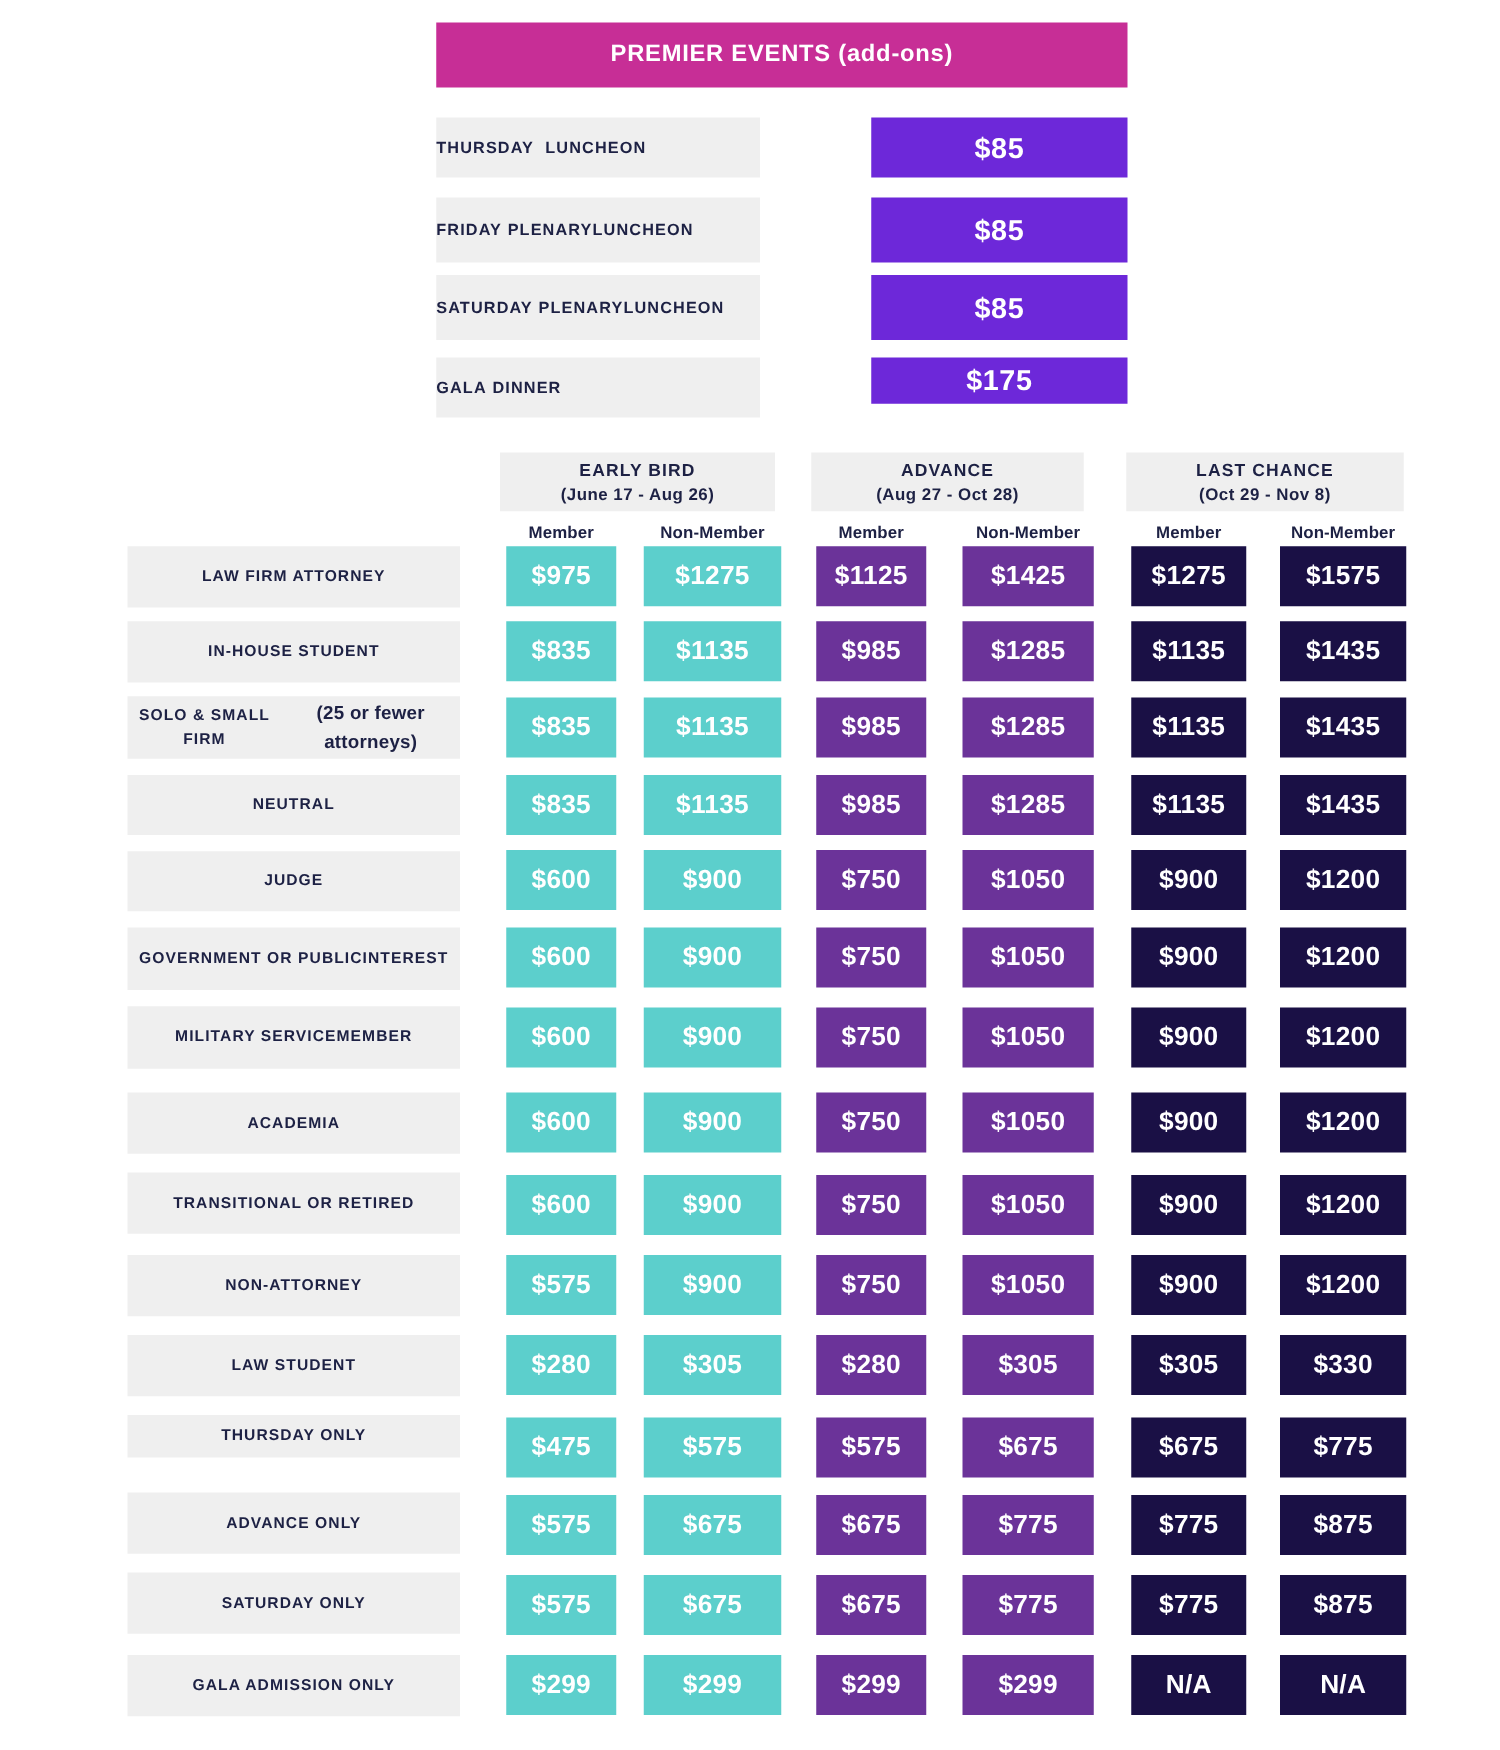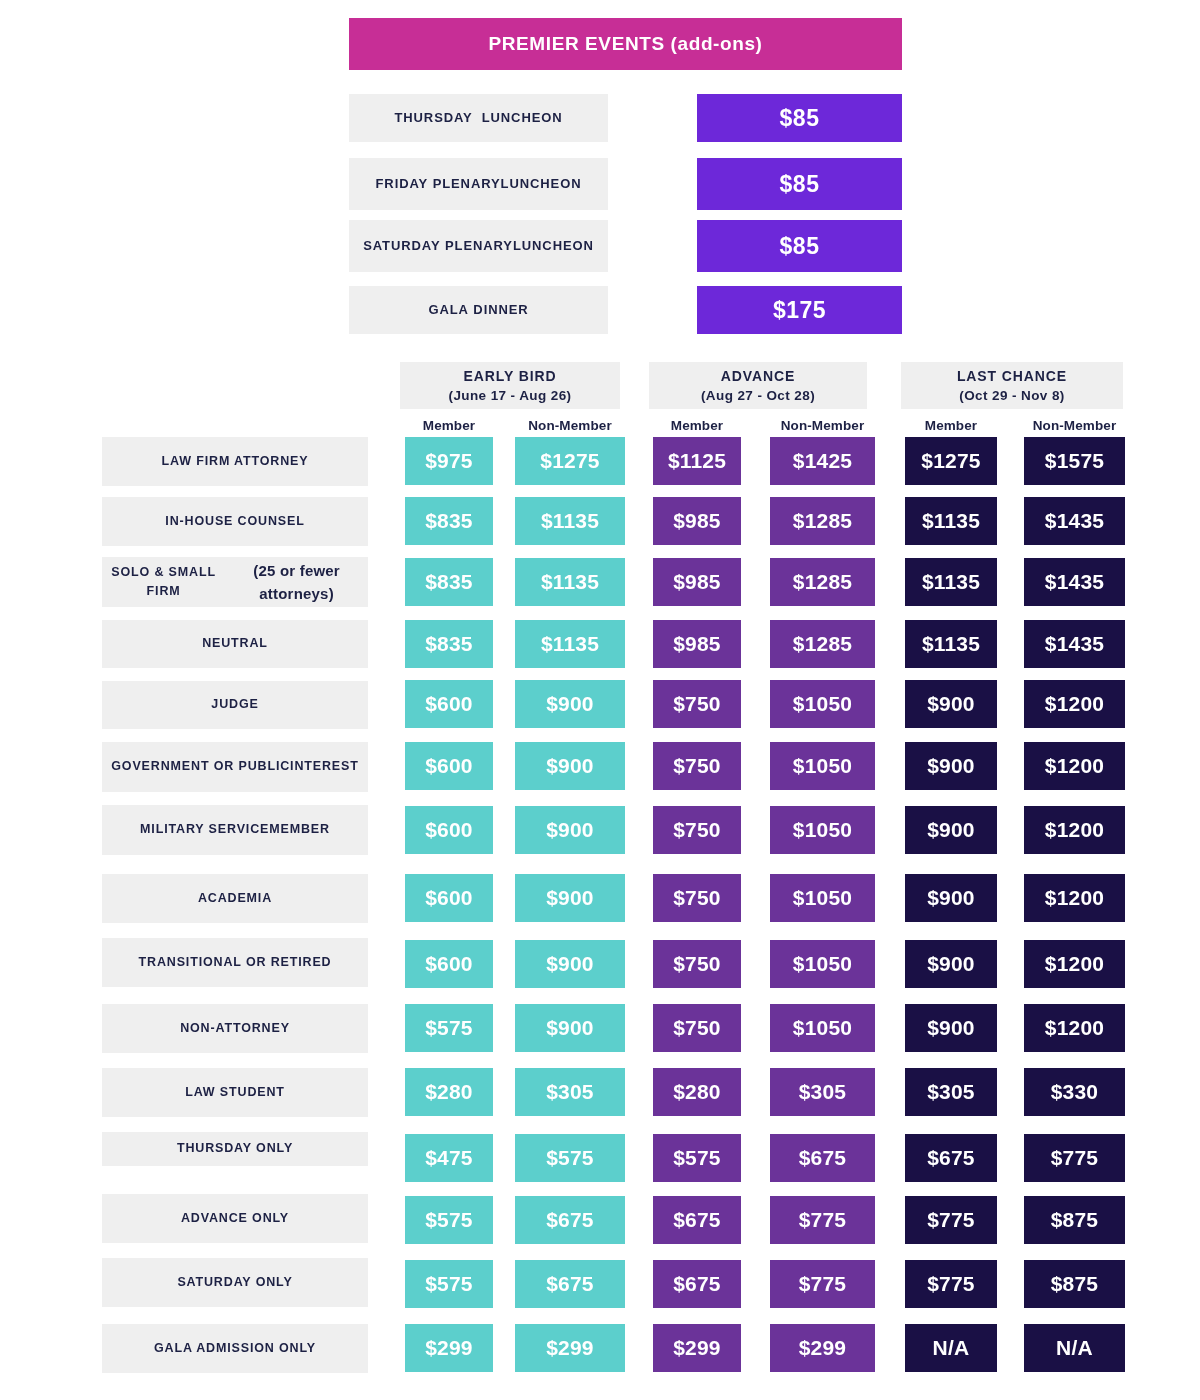--- a/index.html
+++ b/index.html
@@ -21,21 +21,21 @@
     display: flex; align-items: center; justify-content: center;
     font-size: 19px; font-weight: bold;
     letter-spacing: 0.6px;
   }
   .premier-label {
     position: absolute;
     left: 349px;
     width: 259px;
     background: #efefef;
     color: #1d2144;
-    display: flex; align-items: center; justify-content: center; text-align: center;
+    display: flex; align-items: center; justify-content: flex-start; text-align: center;
     font-size: 13px; font-weight: bold; letter-spacing: 0.9px;
     line-height: 1.55;
   }
   .premier-price {
     position: absolute;
     left: 697px;
     width: 205px;
     background: #6d28d9;
     color: #ffffff;
     display: flex; align-items: center; justify-content: center;
@@ -113,21 +113,21 @@
     <div class="premier-price" style="top: 158px; height: 52px;">$85</div>
     <div class="premier-label" style="top: 220px; height: 52px;">
       <span>SATURDAY&nbsp;PLENARY</span>
       <br>
       <span>LUNCHEON</span>
     </div>
     <div class="premier-price" style="top: 220px; height: 52px;">$85</div>
     <div class="premier-label" style="top: 286px; height: 48px;">
       <span>GALA&nbsp;DINNER</span>
     </div>
-    <div class="premier-price" style="top: 286px; height: 48px;">$175</div>
+    <div class="premier-price" style="top: 286px; height: 37px;">$175</div>
   </div>
 
 <div id="rate-grid">
   <div id="group-headers">
       <div class="group-header" style="left: 400px; width: 220px;">
         <div>EARLY BIRD</div>
         <div class="sub">(June 17 - Aug 26)</div>
       </div>
       <div class="group-header" style="left: 649px; width: 218px;">
         <div>ADVANCE</div>
@@ -150,21 +150,21 @@
       <div class="row-label" style="top: 437px; height: 49px;">
         <span>LAW FIRM ATTORNEY</span>
       </div>
       <div class="price-cell tier-early" style="left: 405px; width: 88px; top: 437px;">$975</div>
       <div class="price-cell tier-early" style="left: 515px; width: 110px; top: 437px;">$1275</div>
       <div class="price-cell tier-advance" style="left: 653px; width: 88px; top: 437px;">$1125</div>
       <div class="price-cell tier-advance" style="left: 770px; width: 105px; top: 437px;">$1425</div>
       <div class="price-cell tier-last" style="left: 905px; width: 92px; top: 437px;">$1275</div>
       <div class="price-cell tier-last" style="left: 1024px; width: 101px; top: 437px;">$1575</div>
       <div class="row-label" style="top: 497px; height: 49px;">
-        <span>IN-HOUSE COUNSEL</span>
+        <span>IN-HOUSE STUDENT</span>
       </div>
       <div class="price-cell tier-early" style="left: 405px; width: 88px; top: 497px;">$835</div>
       <div class="price-cell tier-early" style="left: 515px; width: 110px; top: 497px;">$1135</div>
       <div class="price-cell tier-advance" style="left: 653px; width: 88px; top: 497px;">$985</div>
       <div class="price-cell tier-advance" style="left: 770px; width: 105px; top: 497px;">$1285</div>
       <div class="price-cell tier-last" style="left: 905px; width: 92px; top: 497px;">$1135</div>
       <div class="price-cell tier-last" style="left: 1024px; width: 101px; top: 497px;">$1435</div>
       <div class="row-label" style="top: 557px; height: 50px;">
         <span>SOLO &amp; SMALL FIRM</span>
         <br>

